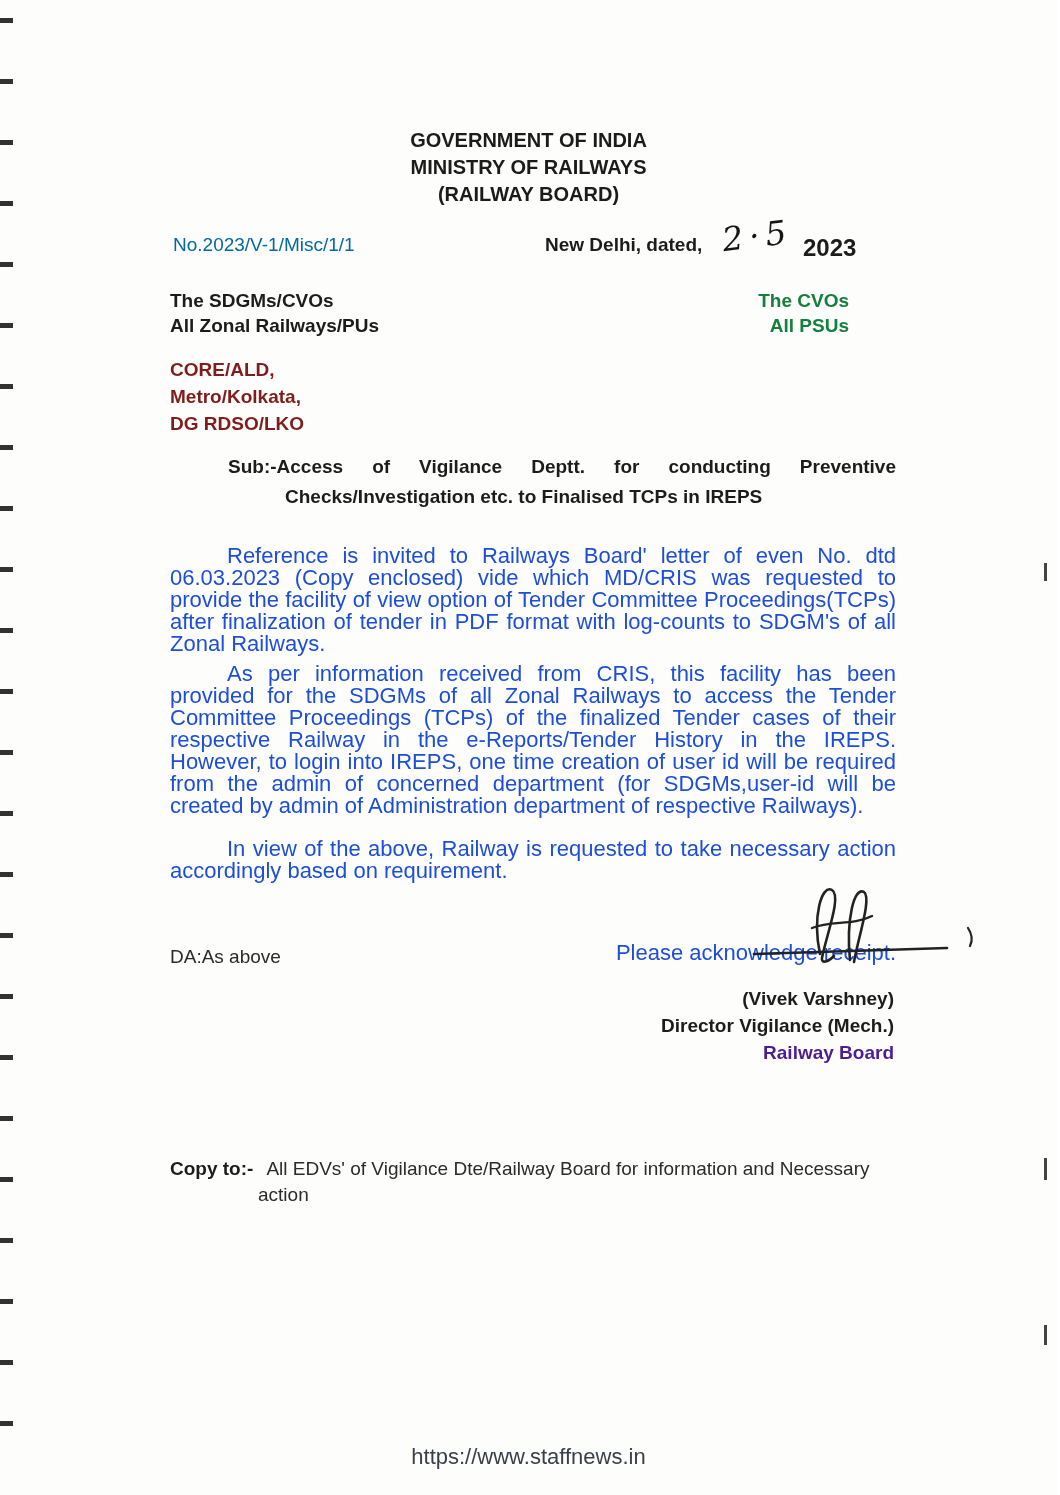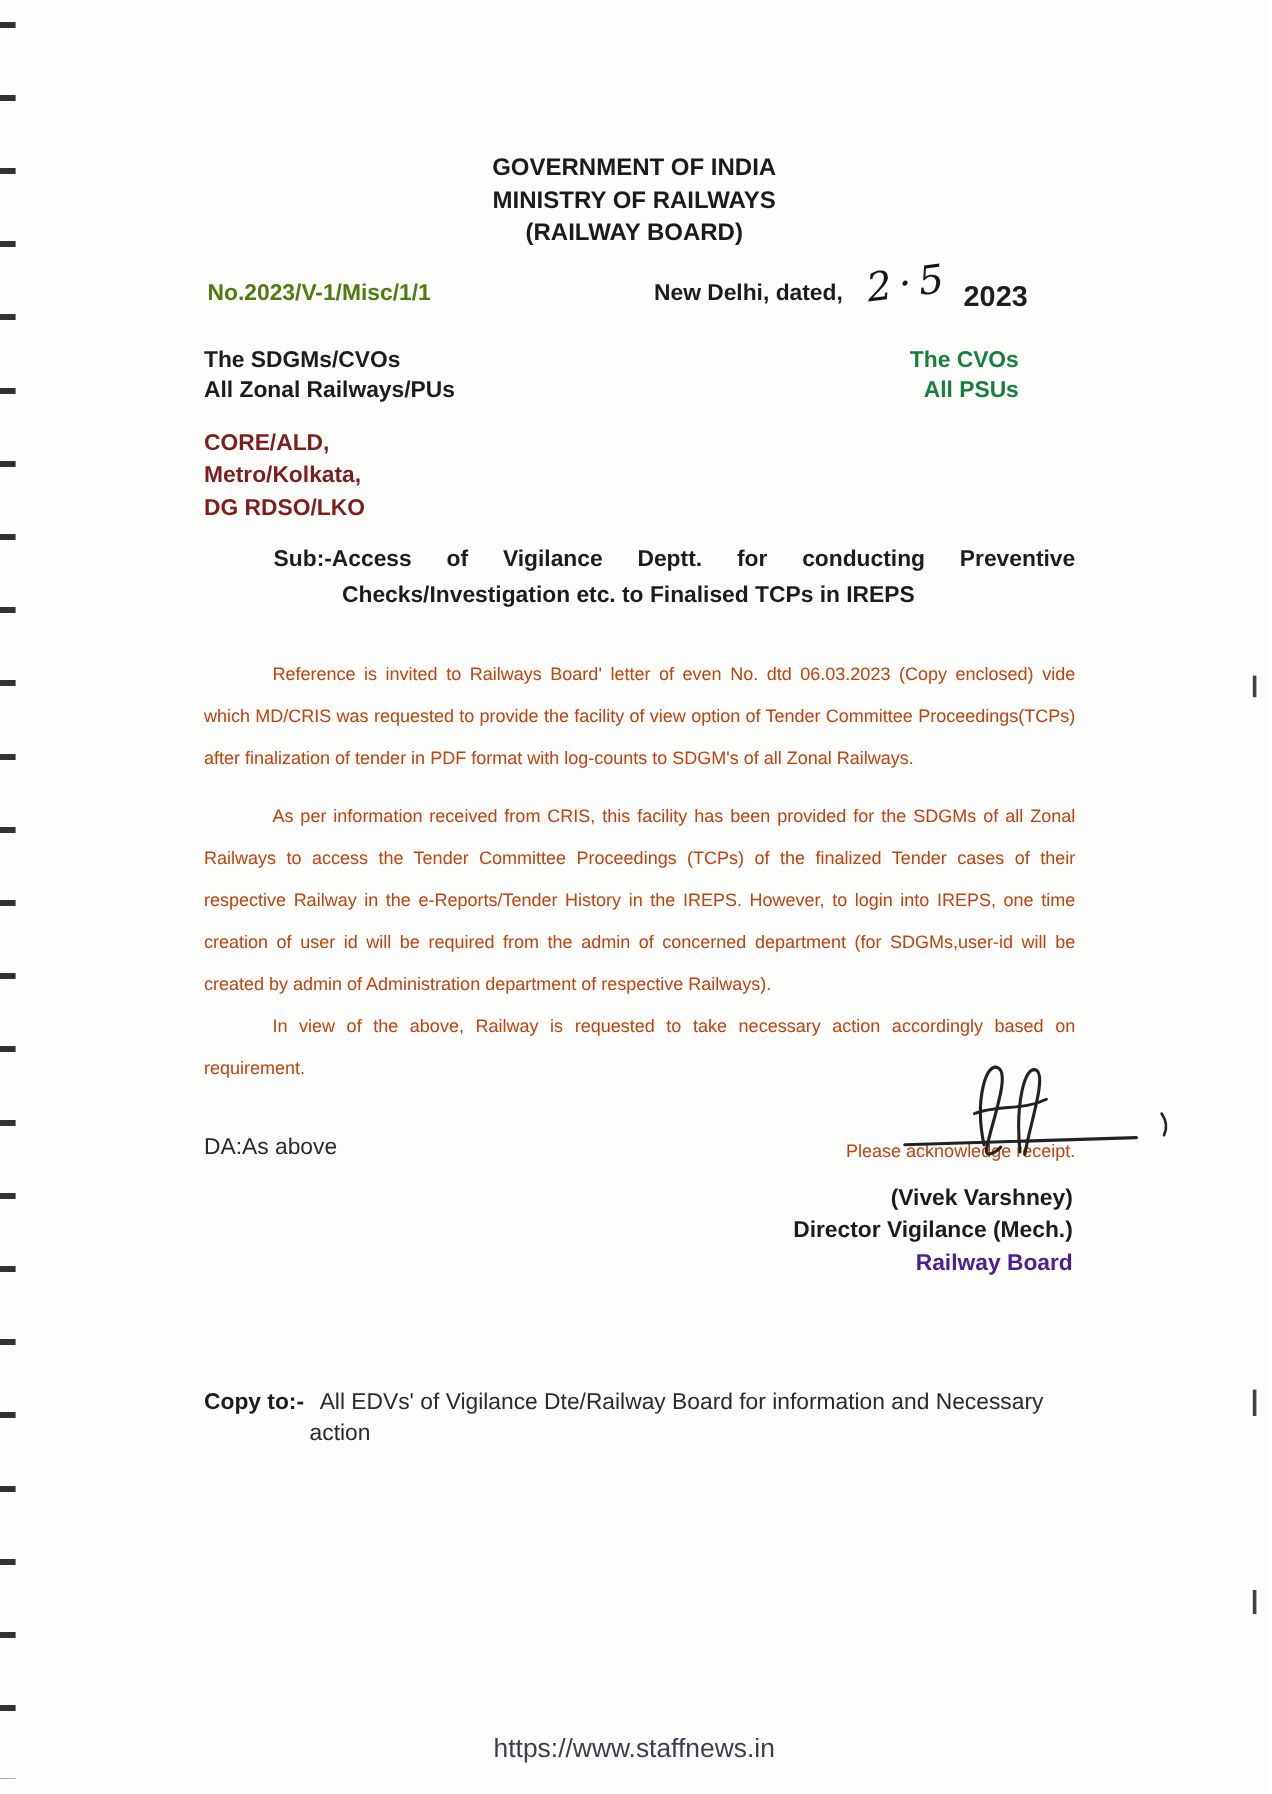--- a/index.html
+++ b/index.html
@@ -24,21 +24,21 @@
   .mark1 { left:1044px; top:563px;  height:18px; }
   .mark2 { left:1044px; top:1158px; height:22px; }
   .mark3 { left:1044px; top:1325px; height:20px; }
 
   .letterhead {
     left:0; top:127px; width:100%;
     text-align:center; font-weight:bold; color:#1b1b1b;
     font-size:20px; line-height:27px;
   }
 
-  .ref-number { left:173px; top:234px; font-size:19px; font-weight:bold; color:#4d7c0f; }
+  .ref-number { left:173px; top:234px; font-size:19px; font-weight:normal; color:#0369a1; }
   .dateline-label { left:545px; top:234px; font-size:19px; font-weight:bold; color:#1c1c1c; }
   .handwritten-date {
     left:722px; top:216px; font-size:33px; color:#151515;
     font-style:italic; letter-spacing:6px;
     transform:rotate(-7deg);
     font-family:"DejaVu Serif",serif;
   }
   .dateline-year { left:803px; top:234px; font-size:24px; font-weight:bold; color:#1c1c1c; }
 
   .addr-left  { left:170px; top:288px; font-size:19px; font-weight:bold; color:#1c1c1c; line-height:25px; }
@@ -47,23 +47,23 @@
 
   .subject {
     left:228px; top:452px; width:668px;
     font-size:19px; font-weight:bold; color:#1c1c1c; line-height:30px;
   }
   .subject-line1 { text-align:justify; text-align-last:justify; }
   .subject-line2 { padding-left:57px; }
 
   .para {
     left:170px; width:726px;
-    font-size:15px; line-height:35px;
+    font-size:22px; line-height:22px;
     text-align:justify; text-indent:57px;
-    color:#c2410c;
+    color:#1d4ed8;
   }
   .para1 { top:545px; }
   .para2 { top:663px; }
   .para3 { top:838px; }
   .para4 { top:942px; text-align:right; }
   .da-line { left:170px; top:946px; font-size:19px; color:#2b2b2b; }
 
   .signature-svg { left:742px; top:876px; }
   .sig-block {
     right:163px; top:985px; text-align:right;

